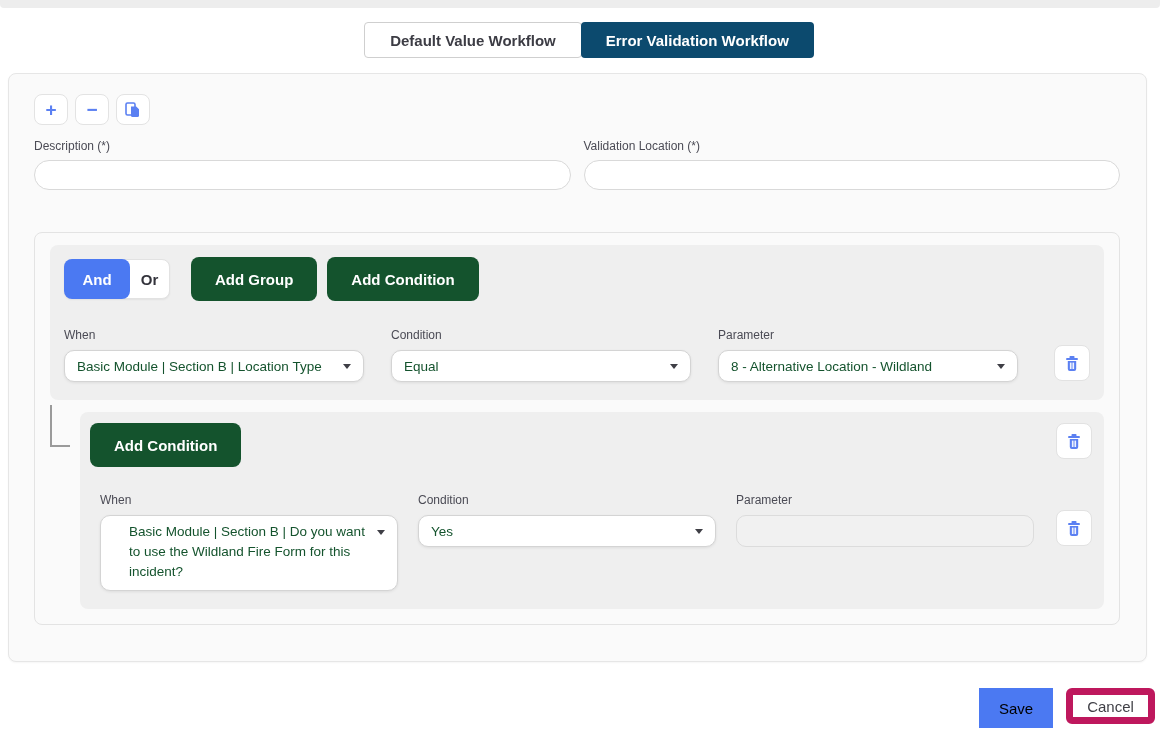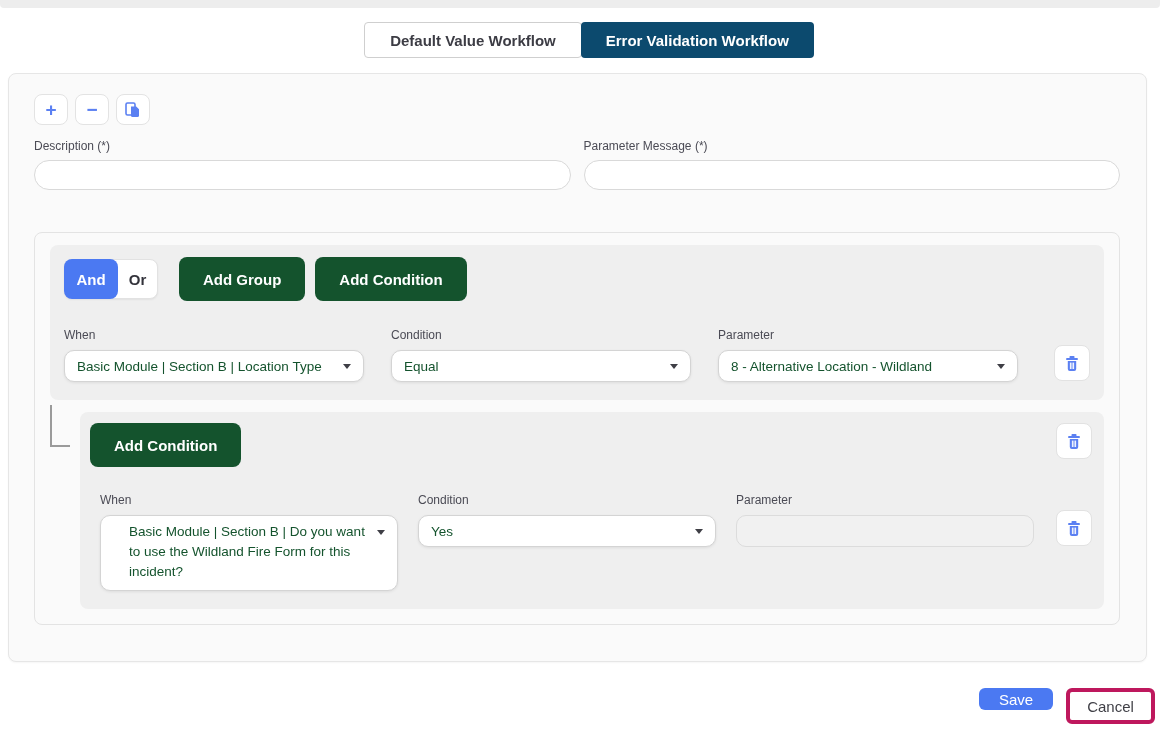--- a/index.html
+++ b/index.html
@@ -115,21 +115,21 @@
     height: 40px;
     box-shadow: 0 1px 2px rgba(0,0,0,0.06);
   }
   .seg-btn {
     height: 40px;
     display: flex; align-items: center; justify-content: center;
     font-size: 15px; font-weight: 700;
     cursor: pointer;
     margin: -1px 0;
   }
-  .seg-active { width: 54px; background: #4b79f2; color: #ffffff; border-radius: 8px; margin-left: -1px; }
+  .seg-active { width: 66px; background: #4b79f2; color: #ffffff; border-radius: 8px; margin-left: -1px; }
   .seg-inactive { width: 39px; color: #33333b; }
   .blue-btn {
     height: 44px;
     background: #14532d;
     color: #ffffff;
     border: none;
     border-radius: 8px;
     font-size: 15px;
     font-weight: 700;
     font-family: "Liberation Sans", sans-serif;
@@ -216,34 +216,34 @@
   .nested-row { margin-left: 10px; }
   .nested-row .cfield { width: 298px; margin-right: 20px; }
   
   .footer {
     display: flex;
     justify-content: flex-end;
     gap: 13px;
     margin: 26px 5px 0 0;
   }
   .save-btn {
-    width: 74px; height: 22px;
+    width: 74px; height: 40px;
     background: #4b79f2;
-    color: #ffffff;
+    color: #000000;
     border: none;
-    border-radius: 6px;
+    border-radius: 0;
     font-size: 15px;
     font-family: "Liberation Sans", sans-serif;
     cursor: pointer;
   }
   .cancel-btn {
     width: 89px; height: 36px;
     background: #ffffff;
     color: #3f3f46;
-    border: 4px solid #be185d;
+    border: 7px solid #be185d;
     border-radius: 6px;
     font-size: 15px;
     font-family: "Liberation Sans", sans-serif;
     cursor: pointer;
   }
 </style>
 </head>
 <body>
 
 <div class="top-strip"></div>
@@ -271,21 +271,21 @@
       </span>
     </div>
   </div>
 
   <div class="form-grid">
     <div>
       <label class="field-label">Description (*)</label>
       <input class="text-input" type="text" value="" style="">
     </div>
     <div>
-      <label class="field-label">Parameter Message (*)</label>
+      <label class="field-label">Validation Location (*)</label>
       <input class="text-input" type="text" value="" style="">
     </div>
   </div>
 
   <div class="builder">
 
     <div class="group-panel">
       <div class="row-buttons">
         <div class="segmented">
           <div class="seg-btn seg-active">And</div>

